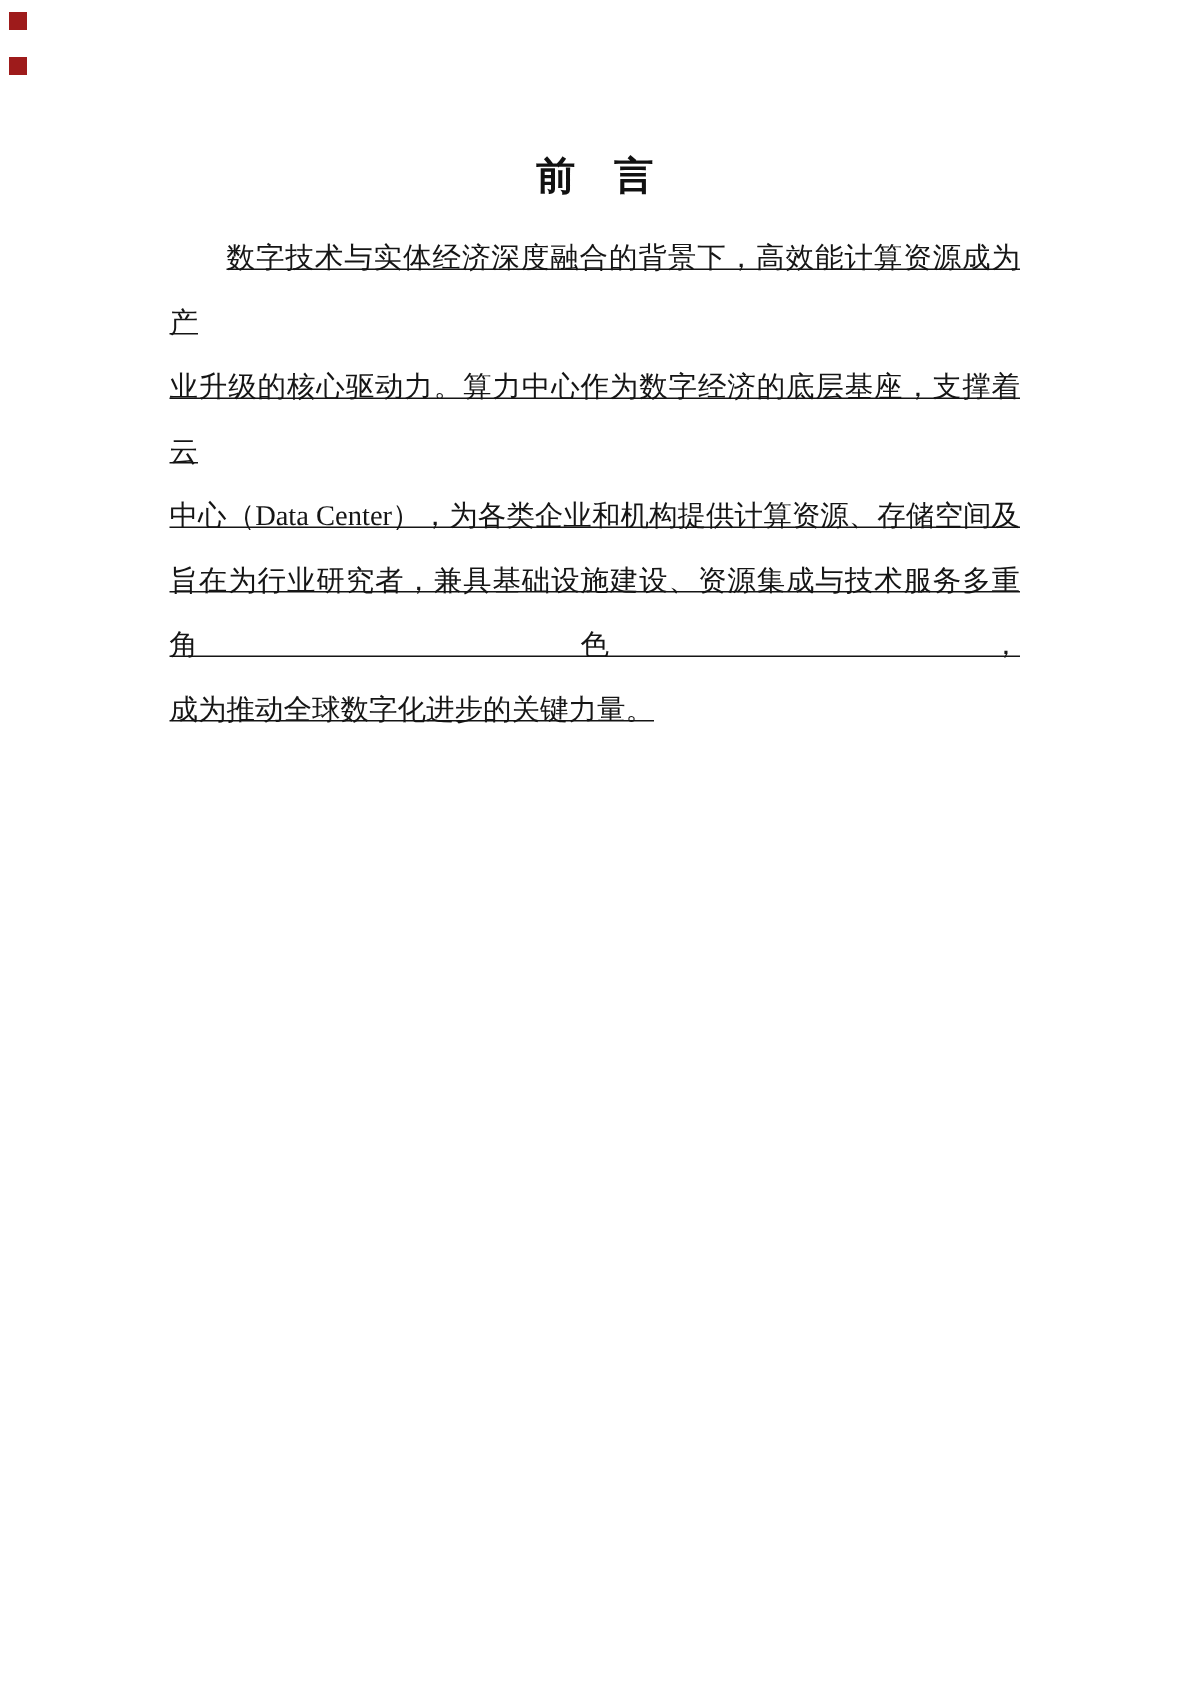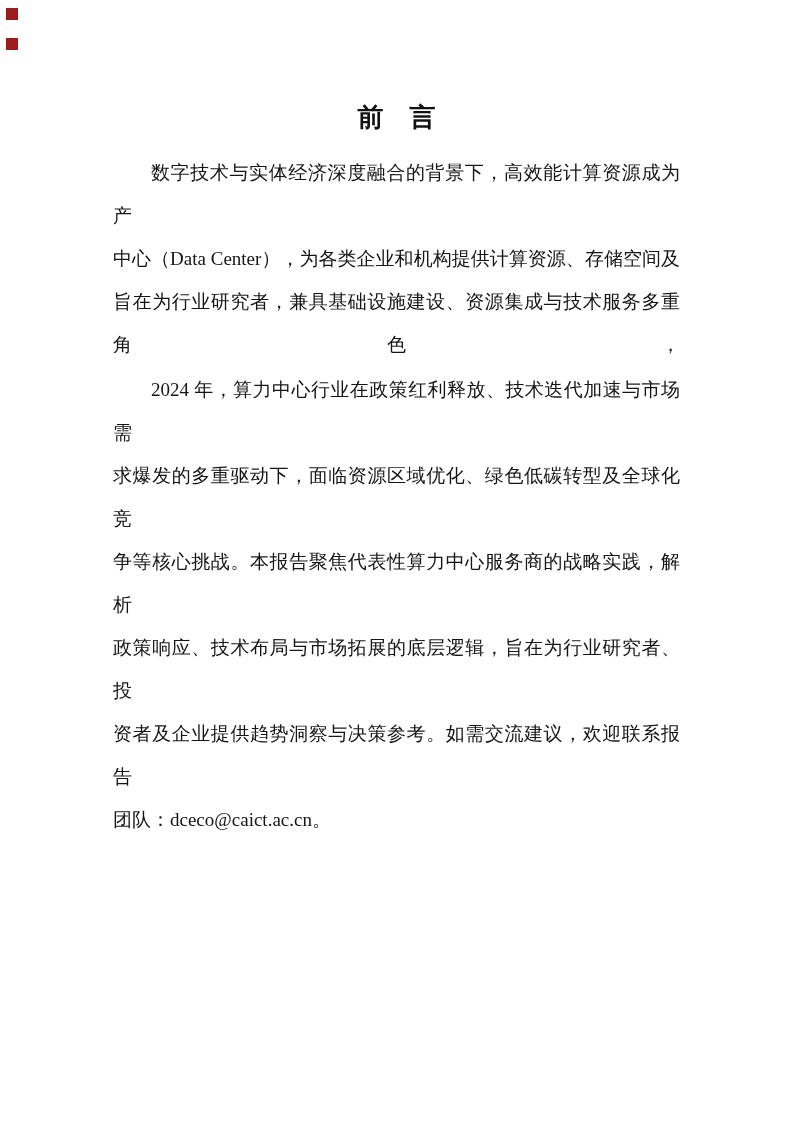--- a/index.html
+++ b/index.html
@@ -46,20 +46,21 @@
   .para + .para {
     margin-top: 2px;
   }
   .line {
     font-size: 19px;
     line-height: 43px;
     text-align: justify;
     text-align-last: justify;
     white-space: nowrap-disabled; 
     color: #151515;
+    text-decoration: underline;
   }
   .line.first {
     text-indent: 38px;
   }
   .line.last {
     text-align: left;
     text-align-last: auto;
   }
 </style>
 </head>
@@ -69,27 +70,21 @@
 
   <div class="red-mark m1"></div>
   <div class="red-mark m2"></div>
 
   <div class="content">
 
     <h1 class="title">前　言</h1>
 
     <div class="para">
       <div class="line first">数字技术与实体经济深度融合的背景下，高效能计算资源成为产</div>
+      <div class="line">业升级的核心驱动力。算力中心作为数字经济的底层基座，支撑着云</div>
       <div class="line">中心（Data Center），为各类企业和机构提供计算资源、存储空间及</div>
       <div class="line">旨在为行业研究者，兼具基础设施建设、资源集成与技术服务多重角色，</div>
+      <div class="line last">成为推动全球数字化进步的关键力量。</div>
     </div>
 
-    <div class="para">
-      <div class="line first">2024 年，算力中心行业在政策红利释放、技术迭代加速与市场需</div>
-      <div class="line">求爆发的多重驱动下，面临资源区域优化、绿色低碳转型及全球化竞</div>
-      <div class="line">争等核心挑战。本报告聚焦代表性算力中心服务商的战略实践，解析</div>
-      <div class="line">政策响应、技术布局与市场拓展的底层逻辑，旨在为行业研究者、投</div>
-      <div class="line">资者及企业提供趋势洞察与决策参考。如需交流建议，欢迎联系报告</div>
-      <div class="line last">团队：dceco@caict.ac.cn。</div>
-    </div>
 
   </div>
 </div>
 
 </body></html>

